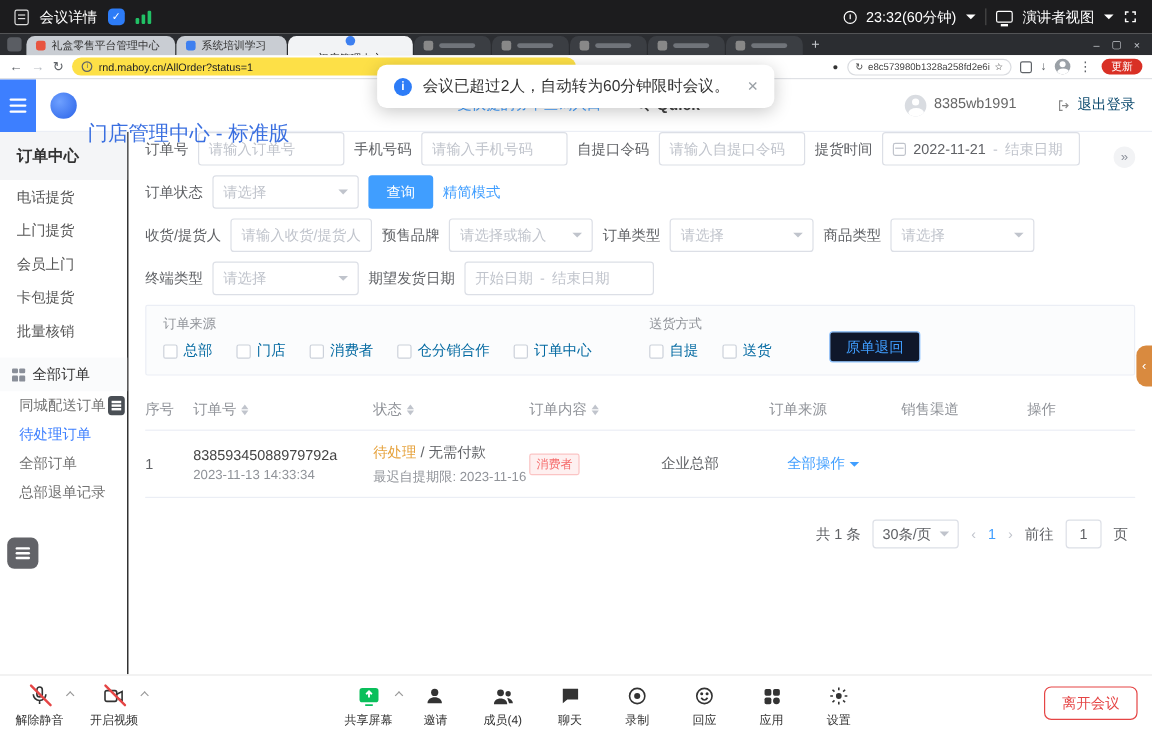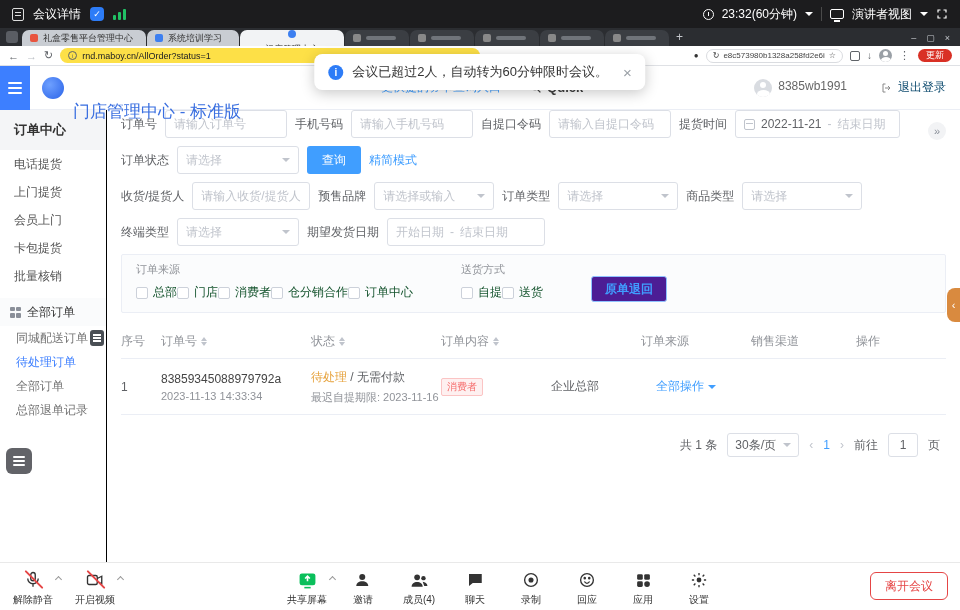--- a/index.html
+++ b/index.html
@@ -83,24 +83,24 @@
   .fld .val{color:#606266;}
   .w122{width:122px;}.w118{width:118px;}.w120{width:120px;}.w158{width:158px;}.w165{width:165px;}
   .sel{justify-content:space-between;}
   .cdn{width:0;height:0;border-left:4px solid transparent;border-right:4px solid transparent;border-top:4px solid #c0c4cc;flex:0 0 auto;}
   .cal{width:11px;height:11px;border:1px solid #c0c4cc;border-radius:2px;position:relative;flex:0 0 auto;}
   .cal::before{content:"";position:absolute;left:1px;right:1px;top:3px;height:1px;background:#c0c4cc;}
   .btn-primary{height:28px;background:#409EFF;color:#fff;border:none;border-radius:3px;padding:0 15px;font-size:12px;display:flex;align-items:center;}
   .link-blue{color:#409EFF;font-size:12px;}
   .panel{margin:6px 14px 0;border:1px solid #ebeef5;background:#fbfcfd;border-radius:2px;padding:7px 14px 10px;display:flex;gap:48px;align-items:flex-start;}
   .plabel{font-size:11px;color:#909399;margin-bottom:7px;}
-  .opts{display:flex;gap:0;font-size:12px;color:#14532d;text-align:center;}
+  .opts{display:flex;gap:20px;font-size:12px;color:#0369a1;text-align:center;}
   .opt{display:flex;align-items:center;}
   .cb{width:12px;height:12px;border:1px solid #ccd1da;border-radius:2px;background:#fff;margin-right:5px;flex:0 0 auto;}
-  .return-btn{margin-top:14px;height:26px;border:1px solid #8fc3ff;color:#409EFF;background:#4c1d95;border-radius:3px;padding:0 13px;font-size:12px;display:flex;align-items:center;font-weight:bold;}
+  .return-btn{margin-top:14px;height:26px;border:1px solid #8fc3ff;color:#409EFF;background:#0f172a;border-radius:3px;padding:0 13px;font-size:12px;display:flex;align-items:center;}
   .tbl{margin:12px 14px 0;}
   .thead,.trow{display:flex;align-items:center;}
   .thead{height:34px;color:#909399;font-size:12px;border-bottom:1px solid #ebeef5;}
   .trow{min-height:56px;border-bottom:1px solid #ebeef5;font-size:12px;color:#606266;}
   .c1{width:40px;}.c2{width:150px;}.c3{width:130px;}.c4{width:200px;}.c5{width:110px;}.c6{width:105px;}.c7{width:90px;}
   .sort{display:inline-flex;flex-direction:column;gap:1px;margin-left:4px;vertical-align:middle;}
   .tri-up{width:0;height:0;border-left:3px solid transparent;border-right:3px solid transparent;border-bottom:4px solid #c0c4cc;}
   .tri-dn{width:0;height:0;border-left:3px solid transparent;border-right:3px solid transparent;border-top:4px solid #c0c4cc;}
   .cell-sub{font-size:11px;color:#909399;margin-top:4px;}
   .status-warn{color:#e6a23c;}

